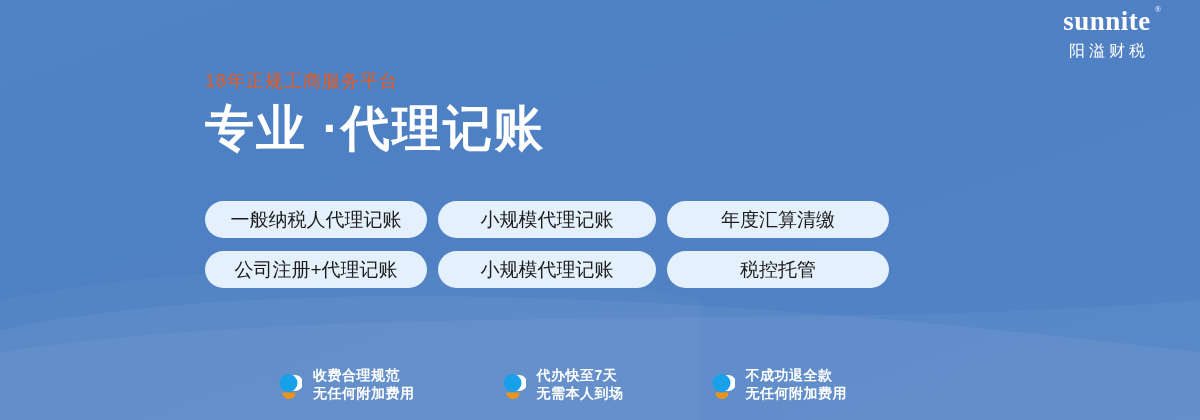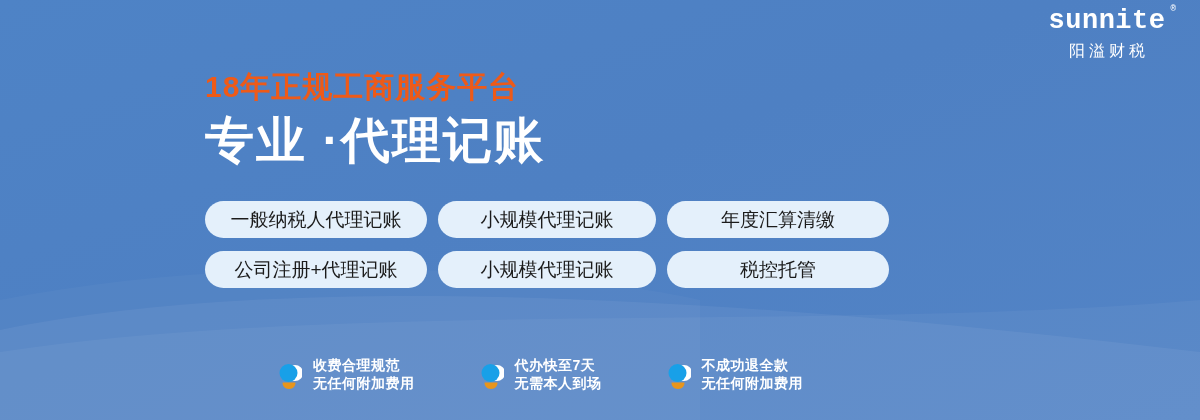--- a/index.html
+++ b/index.html
@@ -40,21 +40,21 @@
     width: 150px;
   }
   .logo-wordmark {
     position: relative;
     display: inline-block;
     color: #ffffff;
     font-size: 27px;
     font-weight: 700;
     letter-spacing: 0.5px;
     line-height: 1;
-    font-family: Liberation Mono, monospace;
+    font-family: Liberation Serif, serif;
   }
   .logo-reg {
     position: absolute;
     top: -3px;
     right: -11px;
     font-size: 9px;
     font-weight: 400;
     line-height: 1;
   }
   .logo-cn {
@@ -68,22 +68,22 @@
   }
 
   
   .copy-block {
     position: absolute;
     left: 205px;
     top: 72px;
   }
   .eyebrow {
     color: #ee5a18;
-    font-size: 30px;
-    font-weight: 700;
+    font-size: 18px;
+    font-weight: 400;
     letter-spacing: 1px;
     line-height: 1;
     margin: 0;
   }
   .headline {
     color: #ffffff;
     font-size: 49px;
     font-weight: 700;
     letter-spacing: 2px;
     line-height: 1;
@@ -119,24 +119,24 @@
     white-space: nowrap;
   }
   .tag.w-a { width: 222px; }
   .tag.w-b { width: 218px; }
   .tag.w-c { width: 222px; }
 
   
   .features {
     position: absolute;
     left: 276px;
-    top: 356px;
+    top: 366px;
     display: flex;
     align-items: flex-end;
-    gap: 63px;
+    gap: 85px;
   }
   .feature {
     display: flex;
     align-items: center;
     gap: 11px;
   }
   .feature-icon {
     width: 26px;
     height: 30px;
     flex: none;

